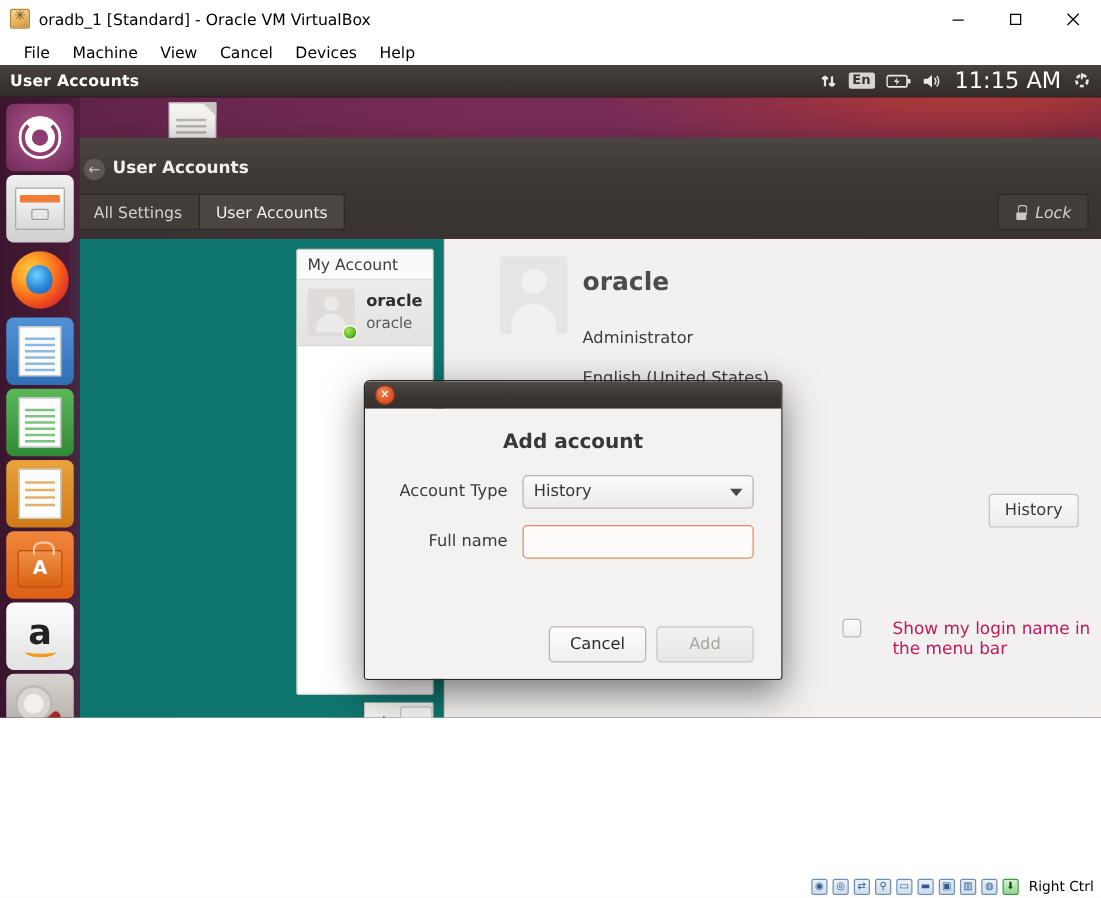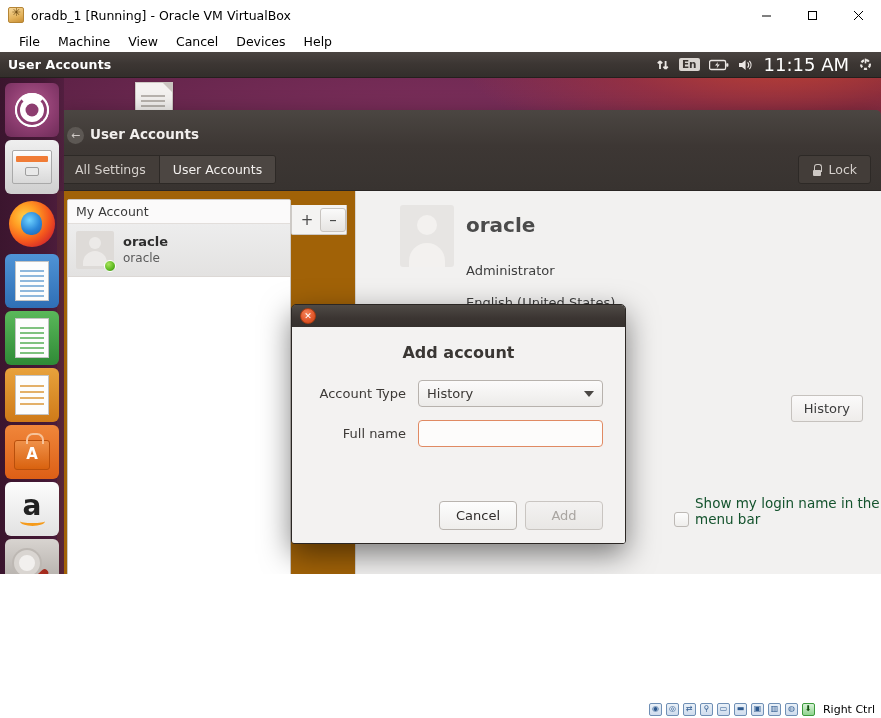--- a/index.html
+++ b/index.html
@@ -247,40 +247,40 @@
   }
   .bc-btn {
     padding: 6px 13px; font-size: 12.5px; color: #d6d1cd;
     border-right: 1px solid #2d2926; white-space: nowrap;
   }
   .bc-btn:last-child { border-right: none; }
   .bc-btn.active { background: #4c4642; color: #f2efed; }
   .ua-lock {
     position: absolute; right: 10px; top: 45px; display: flex; align-items: center;
     gap: 6px; padding: 6px 13px; border: 1px solid #2d2926; border-radius: 3px;
-    background: #433d39; color: #d6d1cd; font-size: 12.5px;
+    background: #433d39; color: #d6d1cd; font-size: 12.5px; font-style: italic;
   }
   .lock-ic {
     width: 10px; height: 12px; position: relative; display:inline-block;
   }
   .lock-ic::before {
     content:""; position:absolute; left:1px; bottom:0; width:8px; height:6px;
     background:#cdc8c4; border-radius:1px;
   }
   .lock-ic::after {
     content:""; position:absolute; left:2px; top:0; width:6px; height:7px;
     border:1.6px solid #cdc8c4; border-bottom:none; border-radius:3px 3px 0 0;
   }
 
   .ua-body {
     height: 409px; background: #f2f1f0; display: flex;
   }
   .ua-left {
-    width: 299px; background: #a16207; border-right: 1px solid #d8d4d0;
-    padding: 8px 8px 8px 10px; display: flex; flex-direction: row;
+    width: 299px; background: #0f766e; border-right: 1px solid #d8d4d0;
+    padding: 8px 8px 8px 10px; display: flex; flex-direction: column; align-items: flex-end;
   }
   .user-list {
     background: #ffffff; border: 1px solid #cdc9c5; border-radius: 2px;
     flex: 1; overflow: hidden;
   }
   .ul-head {
     padding: 4px 8px; font-size: 12.5px; color: #3b3b3b;
     border-bottom: 1px solid #e2dedb; background: #fbfafa;
   }
   .ul-row {
@@ -346,21 +346,21 @@
   .fr-pwd  { left: 110px; top: 150px; }
   .fr-login{ left: 110px; top: 212px; }
   .history-btn {
     position: absolute; right: 18px; top: 204px;
     padding: 5px 12px; font-size: 13px; color: #3c3c3c;
     background: linear-gradient(180deg,#fbfafa 0%,#eeecea 100%);
     border: 1px solid #c6c2be; border-radius: 3px;
   }
   .show-login {
     position: absolute; left: 318px; top: 304px; display: flex;
-    align-items: flex-end; gap: 6px; font-size: 13.5px; color: #14532d;
+    align-items: flex-start; gap: 25px; font-size: 13.5px; color: #be185d;
   }
   .chk {
     width: 15px; height: 15px; border: 1px solid #bdb9b5; border-radius: 3px;
     background: linear-gradient(180deg,#fdfdfd 0%,#efeeec 100%); flex: none;
   }
 
   
   .dialog {
     position: absolute; left: 291px; top: 252px; width: 335px; height: 240px;
     z-index: 30; border-radius: 5px 5px 3px 3px; overflow: hidden;
@@ -458,21 +458,21 @@
   }
   .st-host { font-size: 11px; color: #000; margin-left: 4px; white-space: nowrap; }
 </style>
 </head>
 <body>
 
 <div id="app">
 
   <div class="vb-titlebar">
     <div class="vb-title-icon"></div>
-    <div class="vb-title-text">oradb_1 [Running] - Oracle VM VirtualBox</div>
+    <div class="vb-title-text">oradb_1 [Standard] - Oracle VM VirtualBox</div>
     <div class="vb-winbtns">
       <div class="vb-winbtn">
         <svg width="11" height="11" viewBox="0 0 11 11">
             <line x1="1" y1="6" x2="10" y2="6" stroke="#000" stroke-width="1"></line>
           </svg>
       </div>
       <div class="vb-winbtn">
         <svg width="11" height="11" viewBox="0 0 11 11">
             <rect x="1.5" y="1.5" width="8" height="8" fill="none" stroke="#000" stroke-width="1"></rect>
           </svg>

